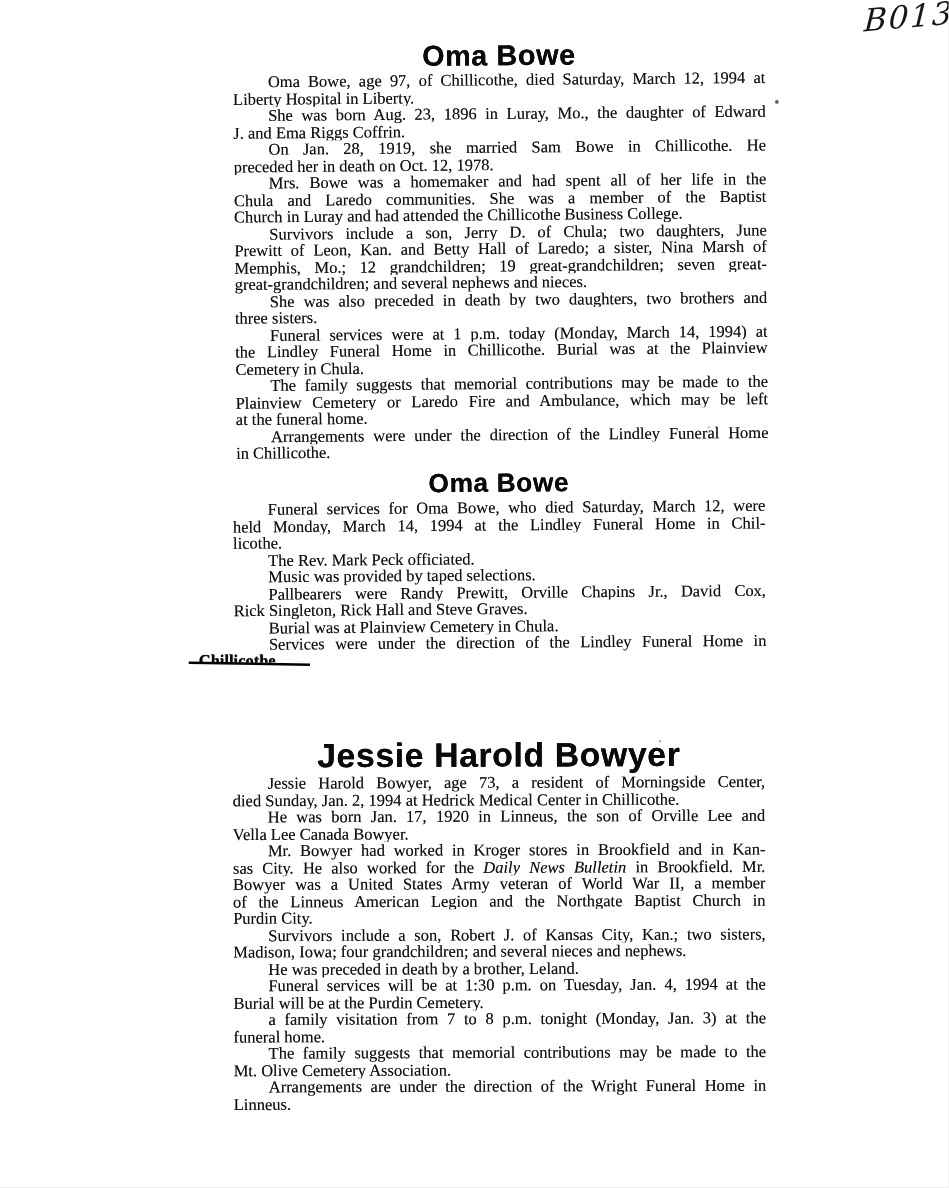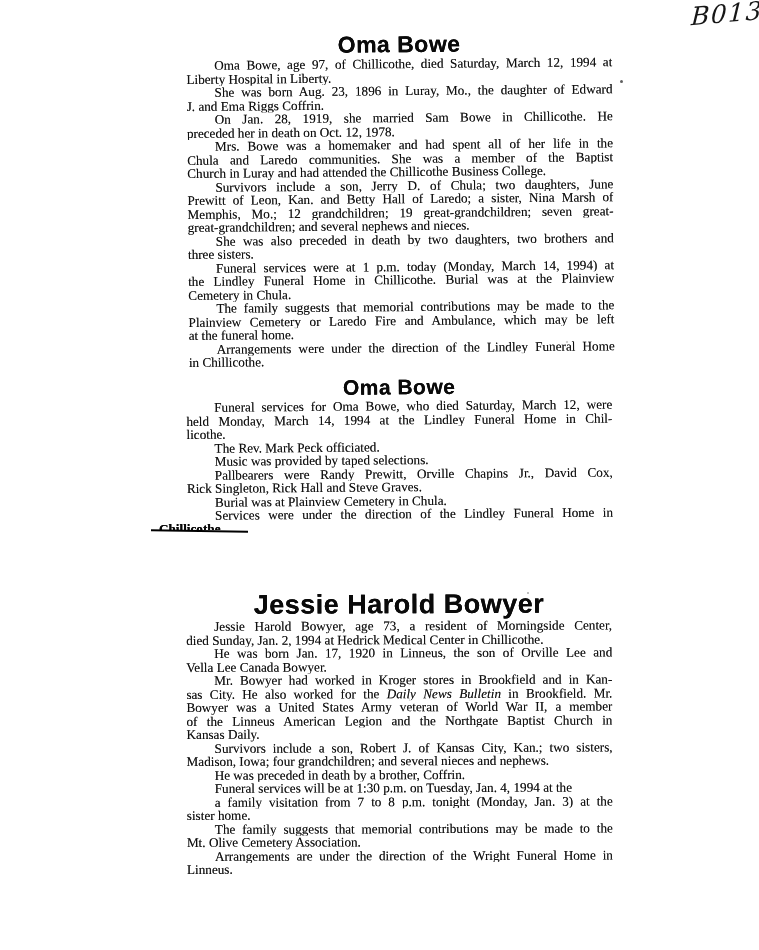--- a/index.html
+++ b/index.html
@@ -170,35 +170,36 @@
         </div>
       <div class="para">
           <div class="line">He was born Jan. 17, 1920 in Linneus, the son of Orville Lee and</div>
           <div class="line">Vella Lee Canada Bowyer.</div>
         </div>
       <div class="para">
           <div class="line">Mr. Bowyer had worked in Kroger stores in Brookfield and in Kan-</div>
           <div class="line"><span>sas City. He also worked for the </span><i>Daily News Bulletin</i><span> in Brookfield. Mr.</span></div>
           <div class="line">Bowyer was a United States Army veteran of World War II, a member</div>
           <div class="line">of the Linneus American Legion and the Northgate Baptist Church in</div>
-          <div class="line">Kansas Daily.</div>
+          <div class="line">Purdin City.</div>
         </div>
       <div class="para">
           <div class="line">Survivors include a son, Robert J. of Kansas City, Kan.; two sisters,</div>
           <div class="line">Madison, Iowa; four grandchildren; and several nieces and nephews.</div>
         </div>
       <div class="para">
-          <div class="line">He was preceded in death by a brother, Coffrin.</div>
+          <div class="line">He was preceded in death by a brother, Leland.</div>
         </div>
       <div class="para">
           <div class="line">Funeral services will be at 1:30 p.m. on Tuesday, Jan. 4, 1994 at the</div>
+          <div class="line">Burial will be at the Purdin Cemetery.</div>
         </div>
       <div class="para">
           <div class="line">a family visitation from 7 to 8 p.m. tonight (Monday, Jan. 3) at the</div>
-          <div class="line">sister home.</div>
+          <div class="line">funeral home.</div>
         </div>
       <div class="para">
           <div class="line">The family suggests that memorial contributions may be made to the</div>
           <div class="line">Mt. Olive Cemetery Association.</div>
         </div>
       <div class="para">
           <div class="line">Arrangements are under the direction of the Wright Funeral Home in</div>
           <div class="line">Linneus.</div>
         </div>
     </div>

